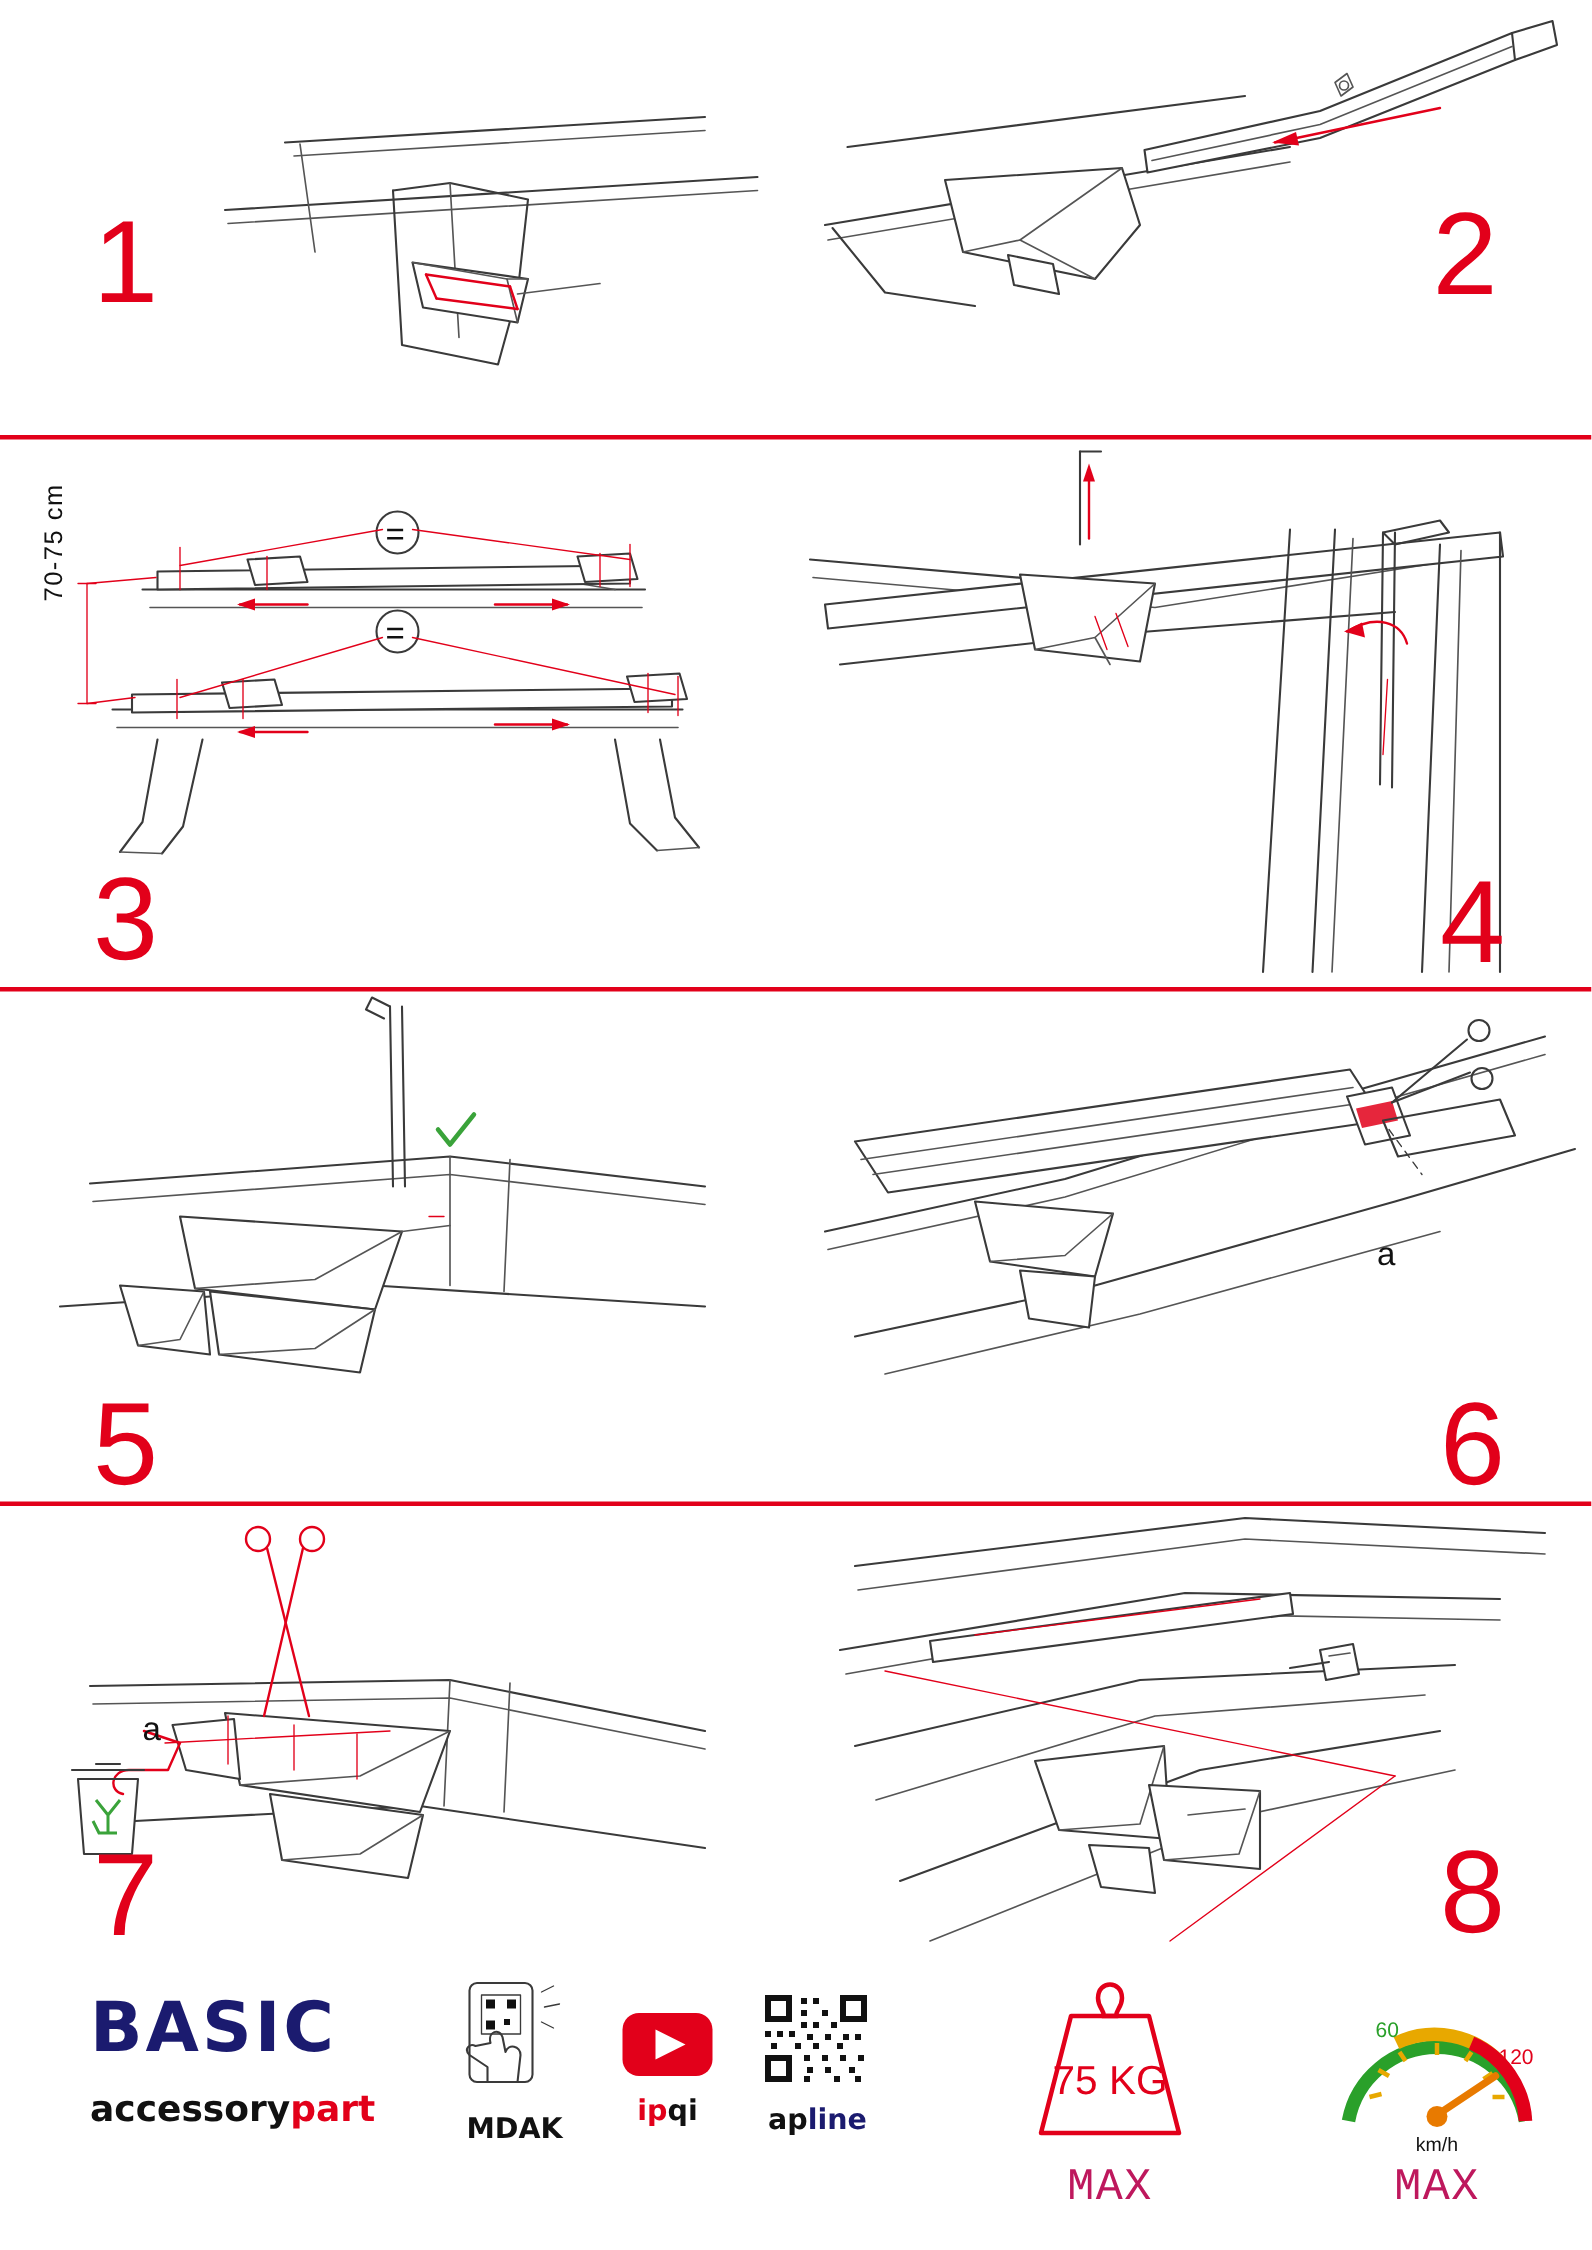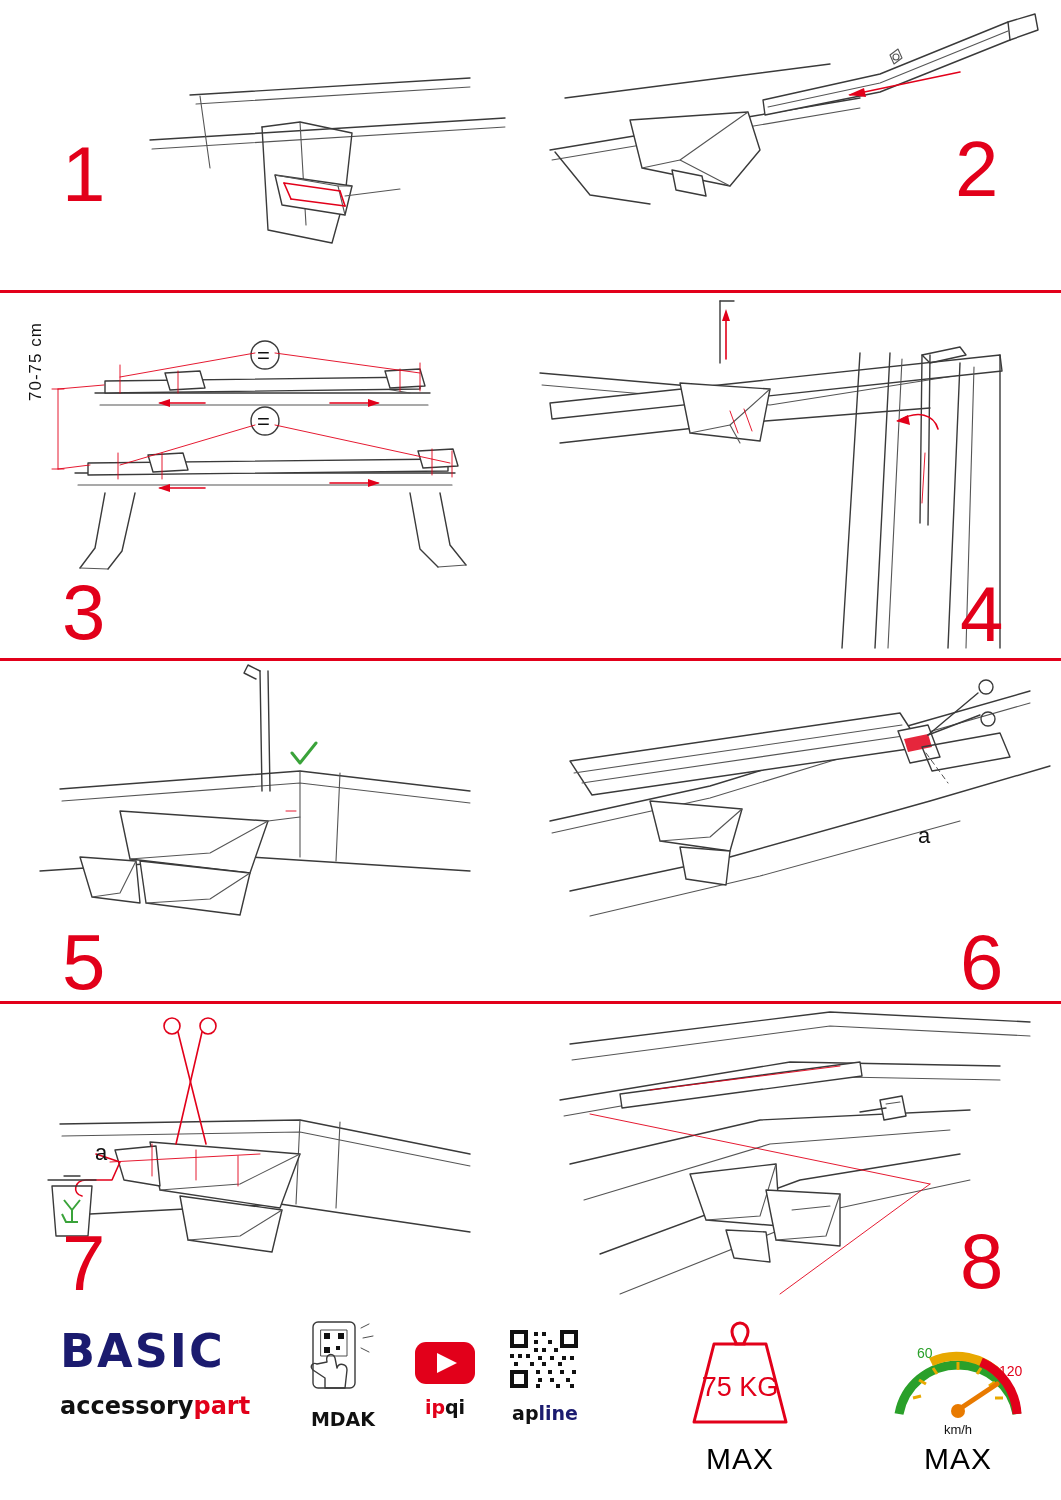--- a/index.html
+++ b/index.html
@@ -26,21 +26,21 @@
   .footer{position:absolute;left:0;top:1300px;width:1061px;height:200px;}
   .brandBasic{position:absolute;left:60px;top:24px;}
   .basicWord{font-family:"DejaVu Sans",sans-serif;font-weight:bold;font-size:46px;letter-spacing:2px;color:#1b1b6f;}
   .accWord{font-family:"DejaVu Sans",sans-serif;font-weight:bold;font-size:24px;letter-spacing:0px;margin-top:14px;}
   .accWord .a{color:#111;}
   .accWord .b{color:#e2001a;}
   .brandCol{position:absolute;text-align:center;}
   .brandLabel{font-family:"DejaVu Sans",sans-serif;font-size:19px;font-weight:bold;margin-top:8px;color:#111;}
   .brandLabel .red{color:#e2001a;stroke:none;}
   .brandLabel .blu{color:#1b1b6f;}
-  .maxLabel{font-family:Liberation Sans, sans-serif;font-size:30px;color:#000000;letter-spacing:1px;}
+  .maxLabel{font-family:Liberation Mono, monospace;font-size:30px;color:#be185d;letter-spacing:1px;}
 </style>
 </head>
 <body>
 
 <div class="sheet">
 
   <div class="panel" style="left:0;top:0;width:530px;height:290px;">
     <svg width="530" height="290" viewBox="0 0 530 290">
 
       <path class="ln" d="M190 95 L470 78"></path>

